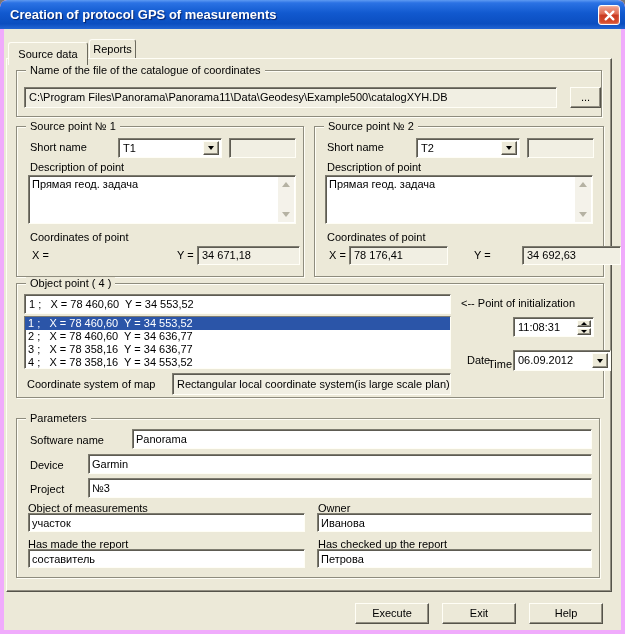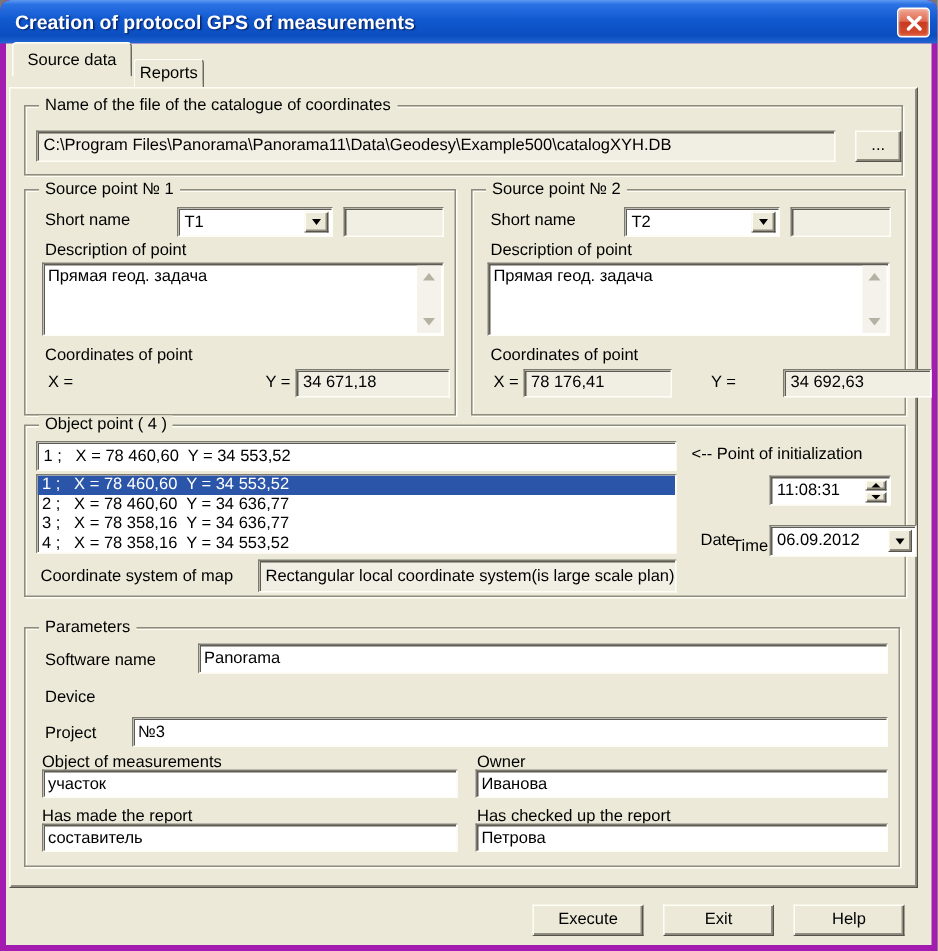--- a/index.html
+++ b/index.html
@@ -1,21 +1,21 @@
 <!DOCTYPE html>
 <html><head>
 <meta charset="utf-8">
 <style>
   * { margin:0; padding:0; box-sizing:border-box; }
   html,body { background:#777; }
   body { font-family:"Liberation Sans",sans-serif; }
 
   .window {
     position:relative; width:625px; height:634px;
-    background:#a21caf; border-radius:7px 7px 0 0; overflow:hidden;
+    background:#f0abfc; border-radius:7px 7px 0 0; overflow:hidden;
     font-size:11px; color:#000;
   }
   .titlebar {
     position:absolute; left:0; top:0; width:625px; height:29px;
     background:linear-gradient(180deg,#5e9af2 0%,#2b72e4 10%,#1159cf 45%,#0b4ec0 82%,#2365d3 100%);
     border-radius:7px 7px 0 0;
   }
   .title-text {
     position:absolute; left:10px; top:0; line-height:29px;
     color:#fff; font-weight:bold; font-size:13px;
@@ -30,21 +30,21 @@
   }
   .client {
     position:absolute; left:4px; top:29px; width:617px; height:601px;
     background:#ECE9D8;
   }
   .lbl { position:absolute; white-space:nowrap; font-size:11px; }
 
   .tab { position:absolute; background:#ECE9D8; text-align:center;
     border-top:1px solid #fffef6; border-left:1px solid #fffef6; border-right:1px solid #6c6a5e;
     border-radius:3px 3px 0 0; }
-  .tab.active { left:8px; top:28px; width:80px; height:23px; line-height:22px; z-index:3; }
+  .tab.active { left:8px; top:42px; width:80px; height:23px; line-height:22px; z-index:3; }
   .tab.inactive { left:89px; top:39px; width:47px; height:19px; line-height:18px; z-index:1; }
 
   .tabpage {
     position:absolute; left:6px; top:58px; width:606px; height:534px;
     background:#ECE9D8;
     border:1px solid; border-color:#fffef6 #55534a #55534a #fffef6;
     box-shadow:inset -1px -1px 0 #928f82;
   }
 
   .group { position:absolute; border:1px solid #8e8c7e;
@@ -199,20 +199,21 @@
         <span class="arr-down"></span>
       </span>
   </div>
 
   <div class="group" style="left:16px;top:418px;width:584px;height:160px;">
     <span class="legend">Parameters</span>
   </div>
   <div class="lbl" style="left:30px;top:434px;">Software name</div>
   <input class="edit" style="left: 132px; top: 429px; width: 460px; height: 20px;" value="Panorama">
   <div class="lbl" style="left:30px;top:459px;">Device</div>
+  <input class="edit" style="left: 88px; top: 454px; width: 504px; height: 20px;" value="Garmin">
   <div class="lbl" style="left:30px;top:483px;">Project</div>
   <input class="edit" style="left: 88px; top: 478px; width: 504px; height: 20px;" value="№3">
 
   <div class="lbl" style="left:28px;top:502px;">Object of measurements</div>
   <input class="edit" style="left: 28px; top: 513px; width: 277px; height: 19px;" value="участок">
   <div class="lbl" style="left:318px;top:502px;">Owner</div>
   <input class="edit" style="left: 317px; top: 513px; width: 275px; height: 19px;" value="Иванова">
   <div class="lbl" style="left:28px;top:538px;">Has made the report</div>
   <input class="edit" style="left: 28px; top: 549px; width: 277px; height: 19px;" value="составитель">
   <div class="lbl" style="left:318px;top:538px;">Has checked up the report</div>

